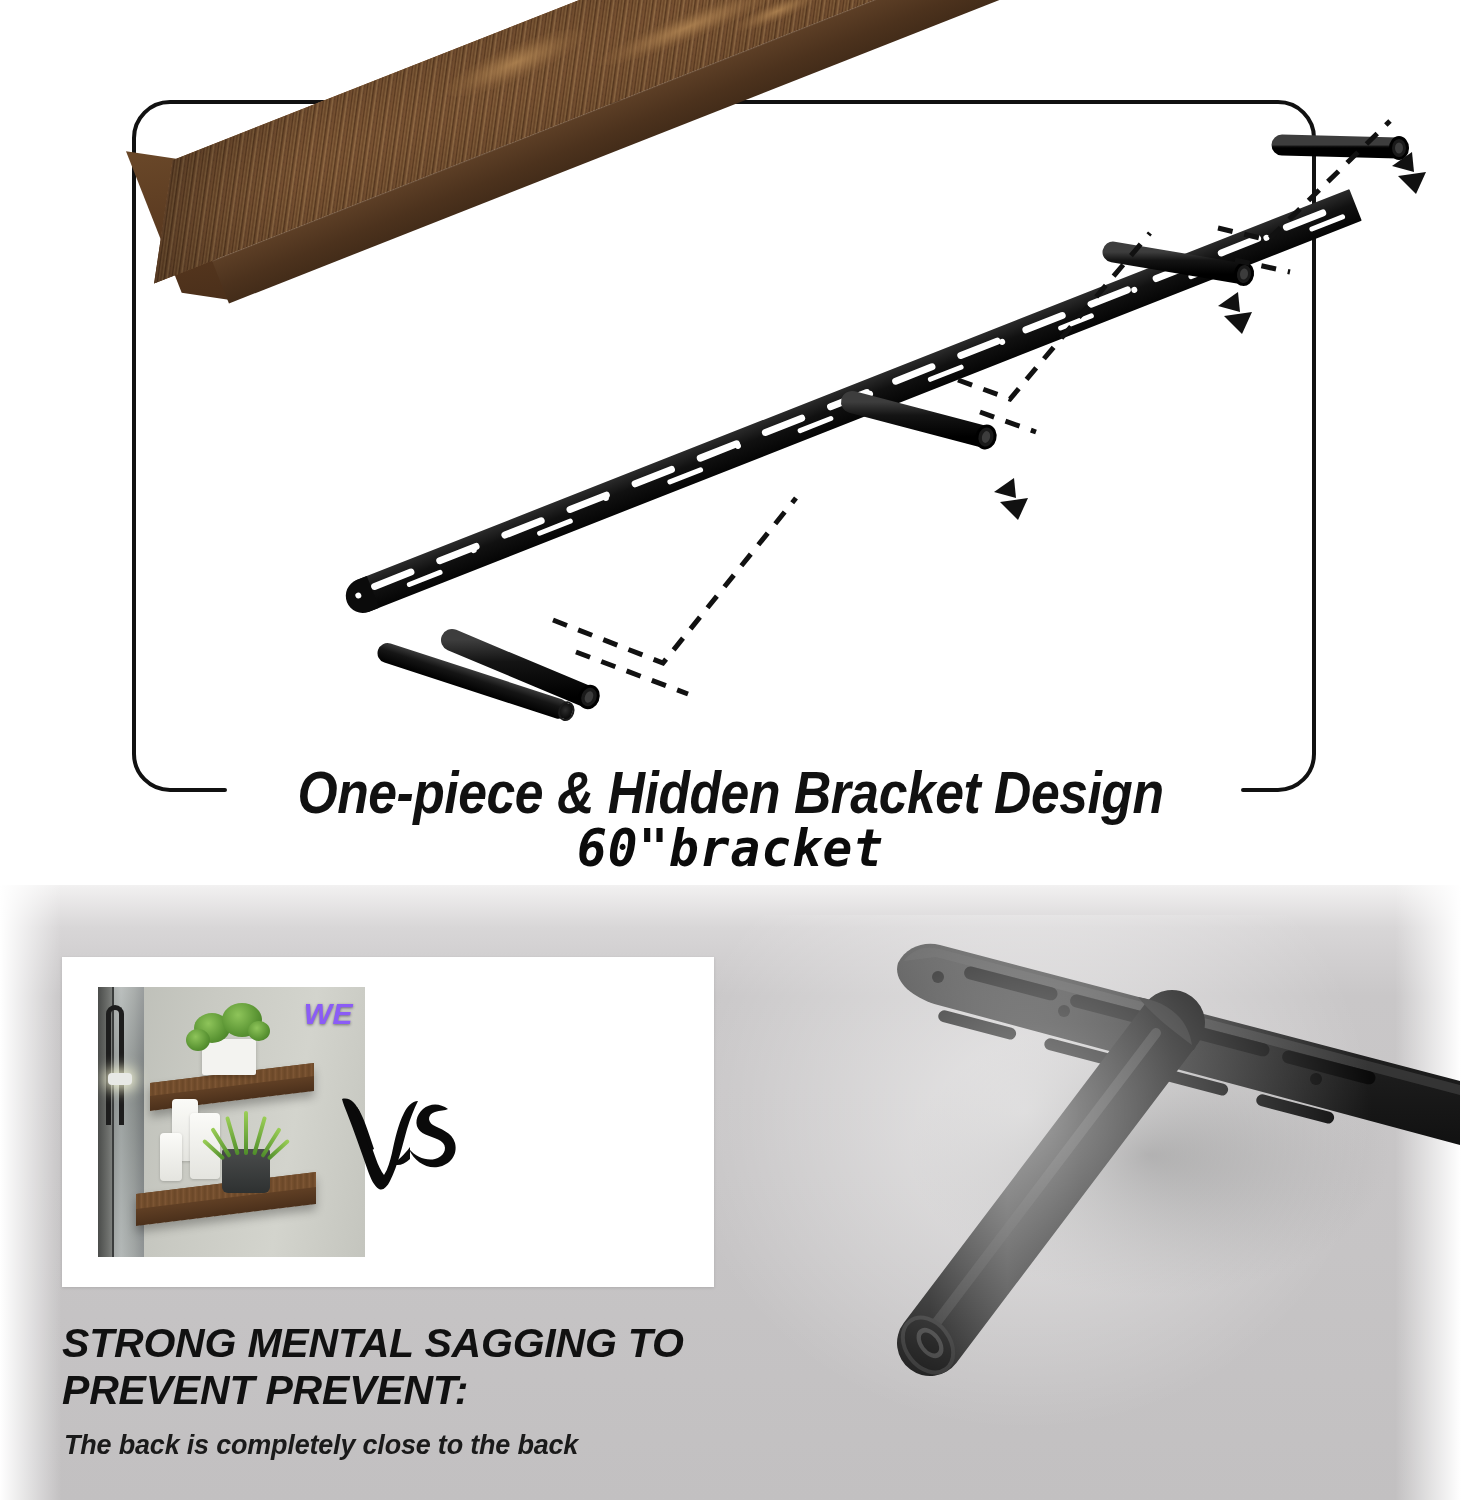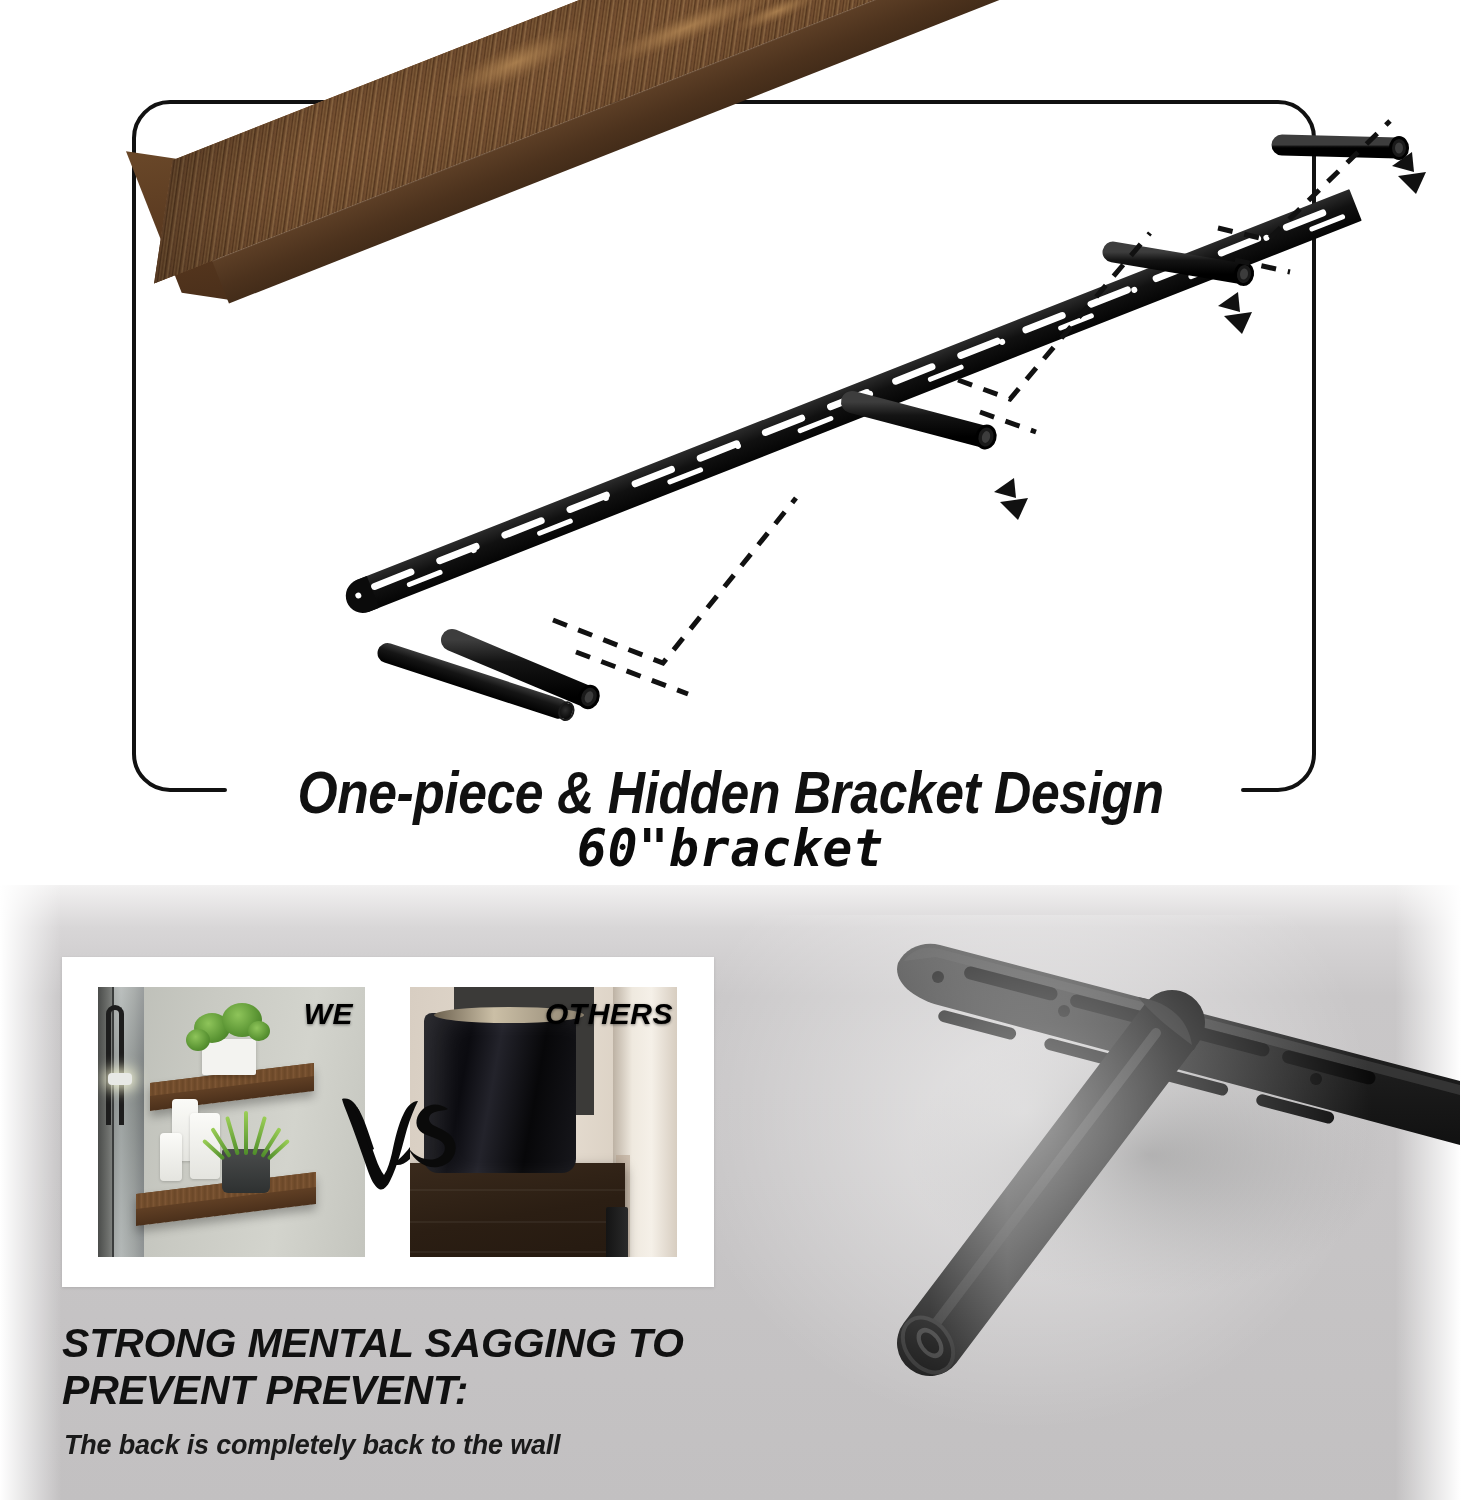--- a/index.html
+++ b/index.html
@@ -120,21 +120,21 @@
   #compare-card {
     position:absolute; left:62px; top:72px; width:652px; height:330px;
     background:#fff; box-shadow:0 1px 3px rgba(0,0,0,.12);
   }
   .photo {
     position:absolute; top:30px; width:267px; height:270px; overflow:hidden;
   }
   #photo-we { left:36px; }
   #photo-others { left:348px; }
   .photo-label {
-    position:absolute; top:10px; color:#000000; font-weight:700; font-style:italic;
+    position:absolute; top:10px; color:#8b5cf6; font-weight:700; font-style:italic;
     font-size:30px; letter-spacing:.5px; text-shadow:0 1px 3px rgba(0,0,0,.45);
     z-index:4;
   }
   #label-we { right:12px; }
   #label-others { right:4px; }
 
   
   .bath-wall { position:absolute; inset:0; background:linear-gradient(100deg,#b9bbb4 0%,#c9cac3 38%,#d3d4cd 70%,#c4c5be 100%); }
   .shower-col { position:absolute; left:0; top:0; width:46px; height:100%;
     background:linear-gradient(90deg,#4a4c4a 0%,#6d6f6c 22%,#9fa3a1 50%,#7d807d 78%,#56585a 100%); }
@@ -344,36 +344,20 @@
       <div class="spike-leaf" style="left:138px;top:128px;height:40px;transform:rotate(-16deg);"></div>
       <div class="spike-leaf" style="left:154px;top:128px;height:40px;transform:rotate(16deg);"></div>
       <div class="spike-leaf" style="left:130px;top:136px;height:34px;transform:rotate(-32deg);"></div>
       <div class="spike-leaf" style="left:162px;top:136px;height:34px;transform:rotate(32deg);"></div>
       <div class="spike-leaf" style="left:124px;top:144px;height:28px;transform:rotate(-48deg);"></div>
       <div class="spike-leaf" style="left:168px;top:144px;height:28px;transform:rotate(48deg);"></div>
 
       <span class="photo-label" id="label-we">WE</span>
     </div>
 
-    <div class="photo" id="photo-others">
-      <div class="o-wall"></div>
-      <div class="o-darkwall"></div>
-      <div class="o-doorframe"></div>
-      <div class="o-gap"></div>
-      <div class="o-shelf">
-        <div class="o-shelf-grain" style="top:26px;"></div>
-        <div class="o-shelf-grain" style="top:58px;"></div>
-        <div class="o-shelf-grain" style="top:88px;"></div>
-      </div>
-      <div class="o-bracket"></div>
-      <div class="o-mug">
-        <div class="o-mug-rim"></div>
-      </div>
-      <span class="photo-label" id="label-others">OTHERS</span>
-    </div>
 
     <svg id="vs-mark" viewBox="0 0 130 110">
       <g fill="#0a0a0a">
         <path d="M12 12 C20 10 26 16 30 26 C35 40 40 56 46 72 C48 78 51 84 54 88
                  C58 82 60 74 62 66 C65 52 68 38 74 26 C77 20 82 14 88 14
                  C84 22 80 32 77 42 C72 60 68 78 60 94 C57 100 53 104 49 102
                  C44 99 41 92 38 84 C31 64 24 44 17 26 C15 21 13 16 12 12 Z"></path>
         <path d="M27 20 C33 28 38 44 44 62 L40 64 C34 46 29 30 24 22 Z"></path>
         <path d="M118 22 C110 16 100 16 93 22 C86 28 84 38 90 44 C96 50 108 50 113 56
                  C118 62 113 70 105 72 C96 74 86 70 79 62 C84 74 96 82 108 80
@@ -381,21 +365,21 @@
                  C110 23 115 24 118 22 Z"></path>
         <path d="M80 60 C74 68 68 74 62 76 C66 80 74 78 80 72 Z"></path>
       </g>
     </svg>
   </div>
 
   <div id="bottom-heading">
     <div>STRONG MENTAL SAGGING TO</div>
     <div>PREVENT PREVENT:</div>
   </div>
-  <div id="bottom-sub">The back is completely back to the wall</div>
+  <div id="bottom-sub">The back is completely close to the back</div>
 
   <svg id="bracket-photo" viewBox="0 0 640 520">
     <defs>
       <linearGradient id="plateG" x1="0" y1="0" x2="0" y2="1">
         <stop offset="0%" stop-color="#4a4a4a"></stop>
         <stop offset="40%" stop-color="#242424"></stop>
         <stop offset="100%" stop-color="#111111"></stop>
       </linearGradient>
       <linearGradient id="tubeG2" x1="0" y1="0" x2="1" y2="0">
         <stop offset="0%" stop-color="#151515"></stop>

